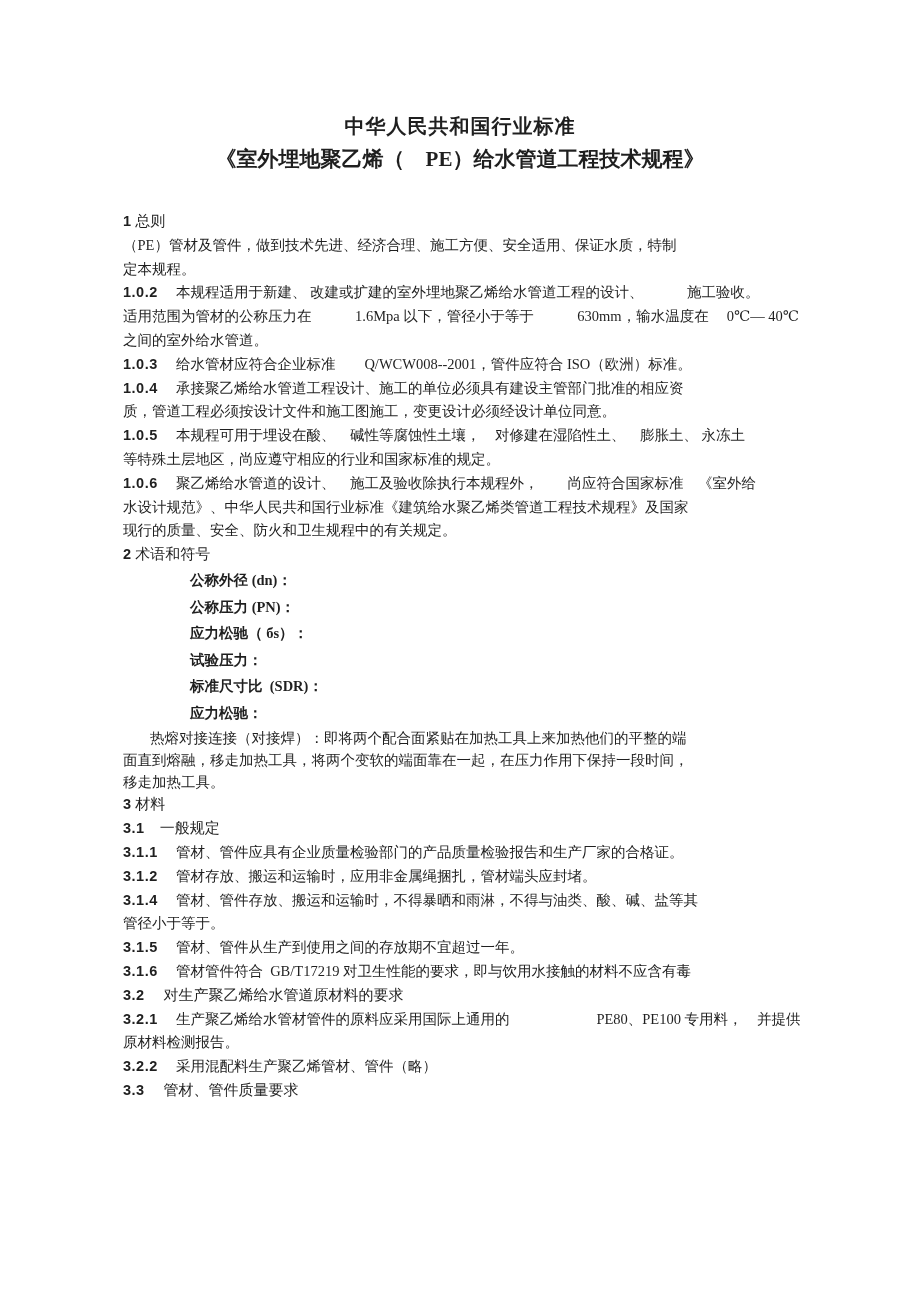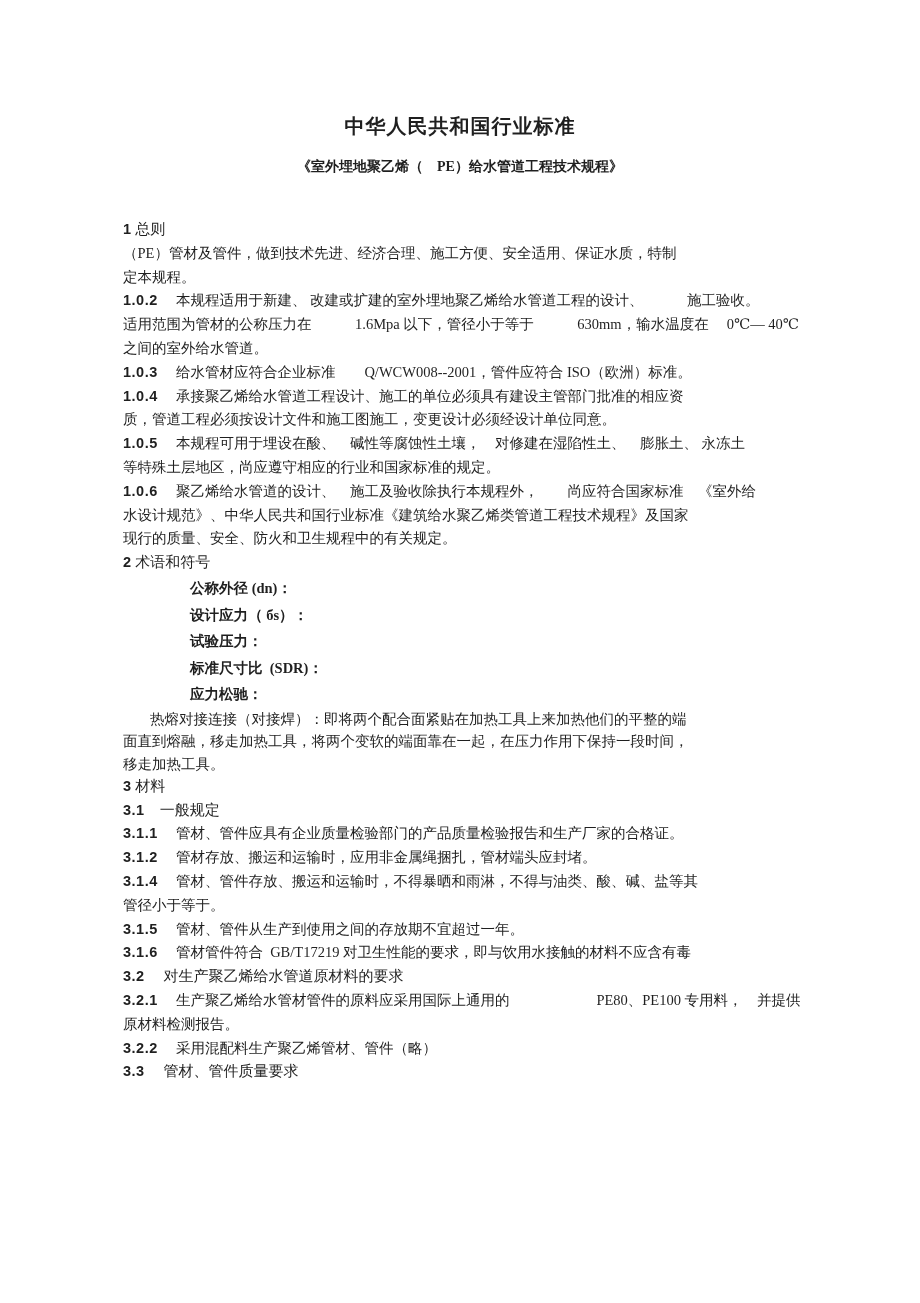--- a/index.html
+++ b/index.html
@@ -17,24 +17,24 @@
     text-align:center;
     font-size:20px;
     font-weight:bold;
     line-height:28px;
     letter-spacing:1px;
     margin-right:23px; 
     white-space:pre-wrap;
   }
   .doc-subtitle{
     text-align:center;
-    font-size:14px;
+    font-size:21px;
     font-weight:bold;
     line-height:30px;
-    margin-top:12px;
+    margin-top:4px;
     margin-right:23px;
     white-space:pre-wrap;
   }
   .doc-body{margin-top:36px;}
   .line{
     font-size:14.5px;
     line-height:23.8px;
     height:23.8px;
     white-space:pre;
     overflow:visible;
@@ -74,21 +74,22 @@
       <div class="line body"><span class="num">1.0.3</span>　 给水管材应符合企业标准　　Q/WCW008--2001，管件应符合 ISO（欧洲）标准。</div>
       <div class="line body"><span class="num">1.0.4</span>　 承接聚乙烯给水管道工程设计、施工的单位必须具有建设主管部门批准的相应资</div>
       <div class="line body">质，管道工程必须按设计文件和施工图施工，变更设计必须经设计单位同意。</div>
       <div class="line body"><span class="num">1.0.5</span>　 本规程可用于埋设在酸、　碱性等腐蚀性土壤，　对修建在湿陷性土、　膨胀土、 永冻土</div>
       <div class="line body">等特殊土层地区，尚应遵守相应的行业和国家标准的规定。</div>
       <div class="line body"><span class="num">1.0.6</span>　 聚乙烯给水管道的设计、　施工及验收除执行本规程外，　　尚应符合国家标准　《室外给</div>
       <div class="line body">水设计规范》、中华人民共和国行业标准《建筑给水聚乙烯类管道工程技术规程》及国家</div>
       <div class="line body">现行的质量、安全、防火和卫生规程中的有关规定。</div>
       <div class="line sec"><span class="num">2</span> 术语和符号</div>
       <div class="line term">公称外径 (dn)：</div>
-      <div class="line term">设计应力（ бs）：</div>
+      <div class="line term">公称压力 (PN)：</div>
+      <div class="line term">应力松驰（ бs）：</div>
       <div class="line term">试验压力：</div>
       <div class="line term">标准尺寸比  (SDR)：</div>
       <div class="line term">应力松驰：</div>
       <div class="line hang">热熔对接连接（对接焊）：即将两个配合面紧贴在加热工具上来加热他们的平整的端</div>
       <div class="line hangcont">面直到熔融，移走加热工具，将两个变软的端面靠在一起，在压力作用下保持一段时间，</div>
       <div class="line hangcont">移走加热工具。</div>
       <div class="line sec"><span class="num">3</span> 材料</div>
       <div class="line sec"><span class="num">3.1</span>　一般规定</div>
       <div class="line body"><span class="num">3.1.1</span>　 管材、管件应具有企业质量检验部门的产品质量检验报告和生产厂家的合格证。</div>
       <div class="line body"><span class="num">3.1.2</span>　 管材存放、搬运和运输时，应用非金属绳捆扎，管材端头应封堵。</div>

